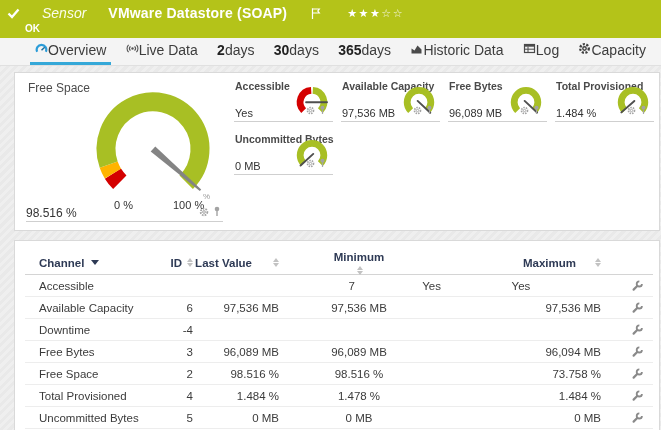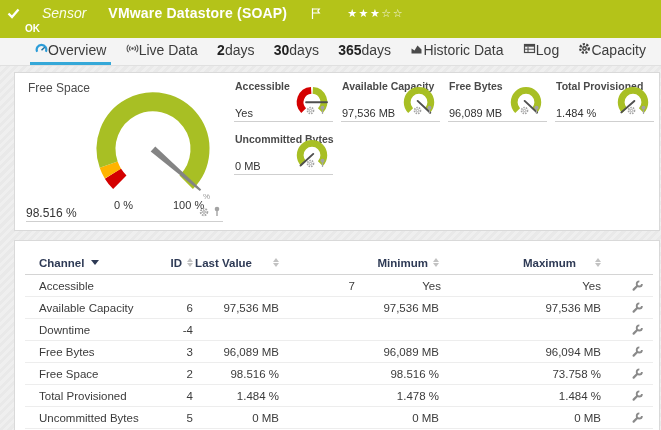--- a/index.html
+++ b/index.html
@@ -59,21 +59,21 @@
   .mt-icons { position:absolute; right:6px; bottom:8px; }
 
   
   .tbl { position:absolute; left:10px; right:6px; top:10px; }
   .thead, .trow { display:flex; align-items:center; }
   .thead { height:24px; border-bottom:1px solid #d4d4d4; font-size:11.5px; font-weight:bold; color:#2e3a55; }
   .trow  { height:22px; border-bottom:1px solid #ededed; font-size:11.5px; color:#3b3b3b; }
   .c-channel { flex:1; padding-left:14px; display:flex; align-items:center; gap:5px; }
   .c-id   { width:46px;  display:flex; justify-content:flex-end; align-items:center; gap:3px; }
   .c-last { width:86px;  display:flex; justify-content:flex-end; align-items:center; gap:19px; }
-  .c-min  { width:160px; display:flex; justify-content:flex-end; align-items:center; gap:3px; }
+  .c-min  { width:160px; display:flex; justify-content:flex-end; align-items:center; gap:3px;flex-direction:column; }
   .c-max  { width:162px; display:flex; justify-content:flex-end; align-items:center; gap:17px; }
   .c-tools{ width:52px;  display:flex; justify-content:flex-end; padding-right:10px; cursor:pointer; }
   .caret-down { width:0; height:0; border-left:4px solid transparent; border-right:4px solid transparent;
                 border-top:5px solid #2e3a55; margin-left:2px; }
   .sort { display:inline-flex; flex-direction:column; gap:1px; margin-left:2px; }
   .sort i { display:block; width:0; height:0; border-left:3.5px solid transparent; border-right:3.5px solid transparent; }
   .sort .up { border-bottom:4px solid #c2c2c2; }
   .sort .dn { border-top:4px solid #c2c2c2; }
   .thead > div { cursor:pointer; }
 </style>

